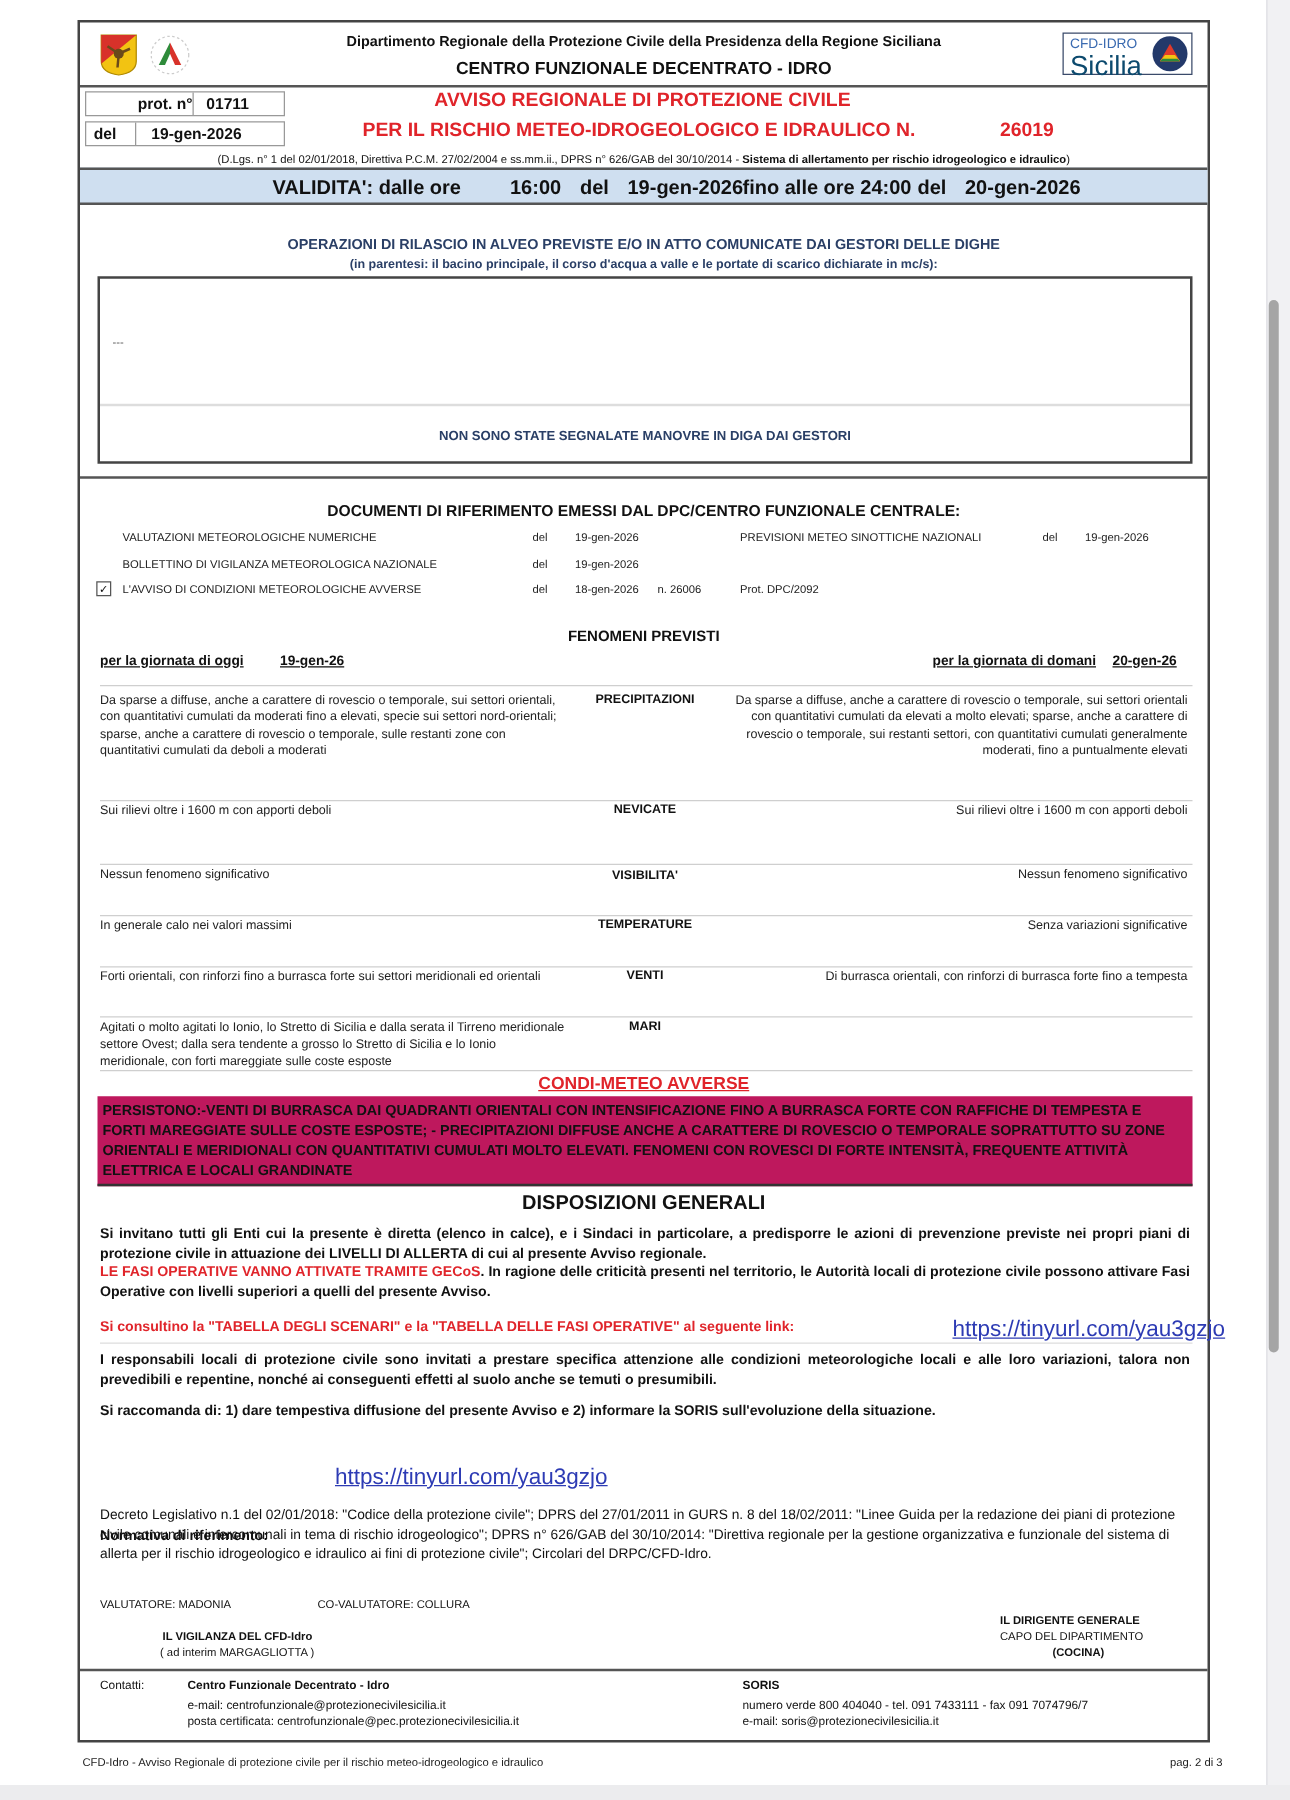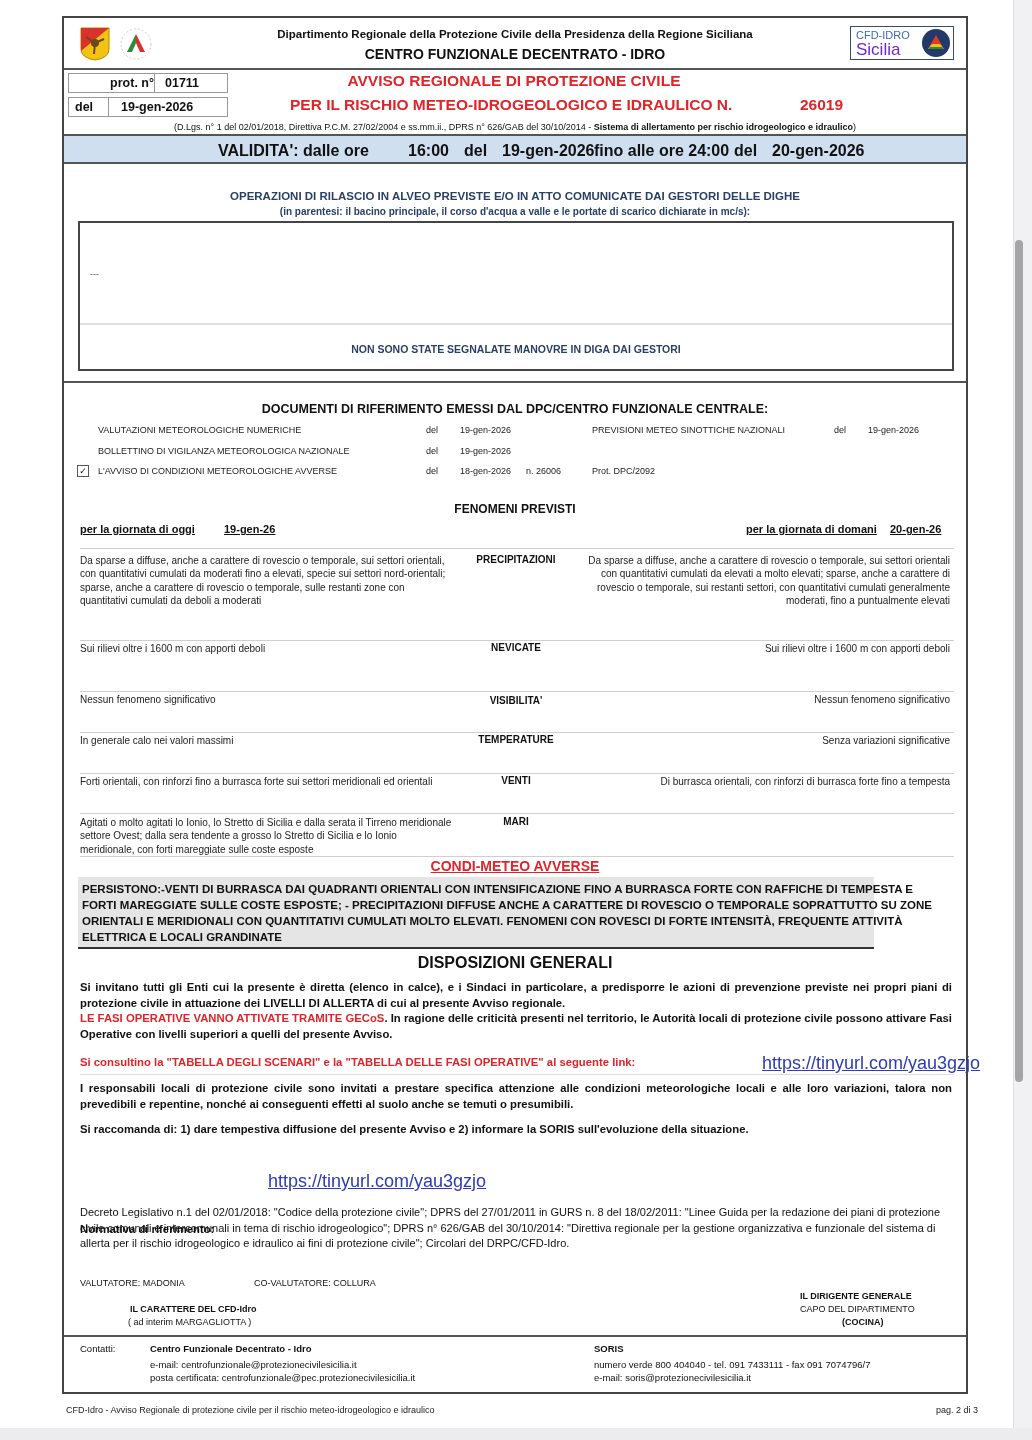--- a/index.html
+++ b/index.html
@@ -15,21 +15,21 @@
   .abs { position: absolute; }
 
   
   .hdr { position: absolute; left: 0; top: 0; width: 902px; height: 50px; border-bottom: 2px solid #555; }
   .logo-sicily { left: 16px; top: 9px; width: 30px; height: 34px; }
   .logo-pc { left: 55px; top: 9px; width: 34px; height: 34px; }
   .hdr-line1 { left: 0; width: 902px; top: 10px; text-align: center; font-size: 11.5px; font-weight: bold; }
   .hdr-line2 { left: 0; width: 902px; top: 28px; text-align: center; font-size: 14px; font-weight: bold; }
   .cfd-logo { left: 786px; top: 8px; width: 104px; height: 34px; border: 1.5px solid #3a4a6a; box-sizing: border-box; background: #fff; }
   .cfd-t1 { position: absolute; left: 5px; top: 2px; font-size: 11px; color: #3a6ab0; }
-  .cfd-t2 { position: absolute; left: 5px; top: 13px; font-size: 17px; color: #6d28d9; }
+  .cfd-t2 { position: absolute; left: 5px; top: 13px; font-size: 22px; color: #0c4a6e; }
   .cfd-circle { position: absolute; right: 3px; top: 2px; width: 28px; height: 28px; border-radius: 50%; background: #23396a; }
 
   
   .prot-row { position: absolute; left: 4px; height: 20px; border: 1px solid #999; box-sizing: border-box; font-size: 12.5px; font-weight: bold; }
   .prot-cell { position: absolute; top: 0; height: 18px; line-height: 18px; padding-left: 6px; box-sizing: border-box; }
   .title-red { left: 230px; width: 440px; text-align: center; color: #e0242a; font-weight: bold; font-size: 15.5px; }
   .legal { left: 0; width: 902px; top: 104px; text-align: center; font-size: 9px; }
 
   .validita { position: absolute; left: 0; top: 116px; width: 902px; height: 30px; background: #cfdff0; border-top: 2px solid #555; border-bottom: 2px solid #555; box-sizing: border-box; }
   .validita span { position: absolute; top: 6px; font-size: 16px; font-weight: bold; }
@@ -45,21 +45,21 @@
 
   .fen-title { left: 0; width: 902px; top: 484px; text-align: center; font-weight: bold; font-size: 12px; }
   .day-label { top: 505px; font-size: 11px; font-weight: bold; text-decoration: underline; }
   .row-sep { left: 16px; width: 874px; height: 1px; background: #cfcfcf; }
   .ptxt { font-size: 10px; line-height: 13.4px; color: #222; }
   .pleft { left: 16px; width: 372px; }
   .pright { left: 506px; width: 380px; text-align: right; }
   .pmid { left: 400px; width: 104px; text-align: center; font-weight: bold; font-size: 10px; }
 
   .condi-title { left: 0; width: 902px; top: 840px; text-align: center; color: #e0242a; font-weight: bold; font-size: 14px; text-decoration: underline; }
-  .condi-box { left: 14px; top: 859px; width: 796px; height: 72px; background: #e5e5e5; border-bottom: 2px solid #333; box-sizing: border-box; }
+  .condi-box { left: 14px; top: 859px; width: 876px; height: 72px; background: #be185d; border-bottom: 2px solid #333; box-sizing: border-box; }
   .condi-text { position: absolute; left: 4px; top: 4px; width: 866px; font-size: 11.5px; font-weight: bold; line-height: 16px; }
 
   .disp-title { left: 0; width: 902px; top: 936px; text-align: center; font-weight: bold; font-size: 16px; }
   .para { left: 16px; width: 872px; font-size: 11.3px; font-weight: bold; line-height: 15.5px; text-align: justify; }
   .red { color: #e0242a; }
   .link { color: #2d3bb4; text-decoration: underline; font-weight: normal; font-size: 18px; }
   .norm-text { left: 16px; width: 872px; top: 1187px; font-size: 11px; line-height: 15.5px; }
 
   .sig { font-size: 9px; }
   .foot-sep { left: 0; width: 902px; top: 1317px; height: 2px; background: #555; }
@@ -207,21 +207,21 @@
   <a class="abs link" style="left:698px;top:1035px;">https://tinyurl.com/yau3gzjo</a>
   <div class="abs" style="left:16px;width:874px;top:1056px;height:1px;background:#ddd;"></div>
   <div class="abs para" style="top:1063px;">I responsabili locali di protezione civile sono invitati a prestare specifica attenzione alle condizioni meteorologiche locali e alle loro variazioni, talora non prevedibili e repentine, nonché ai conseguenti effetti al suolo anche se temuti o presumibili.</div>
   <div class="abs para" style="top:1104px;">Si raccomanda di: 1) dare tempestiva diffusione del presente Avviso e 2) informare la SORIS sull'evoluzione della situazione.</div>
   <div class="abs para" style="top:1204px;width:160px;">Normativa di riferimento:</div>
   <a class="abs link" style="left:204px;top:1153px;">https://tinyurl.com/yau3gzjo</a>
   <div class="abs norm-text">Decreto Legislativo n.1 del 02/01/2018: "Codice della protezione civile"; DPRS del 27/01/2011 in GURS n. 8 del 18/02/2011: "Linee Guida per la redazione dei piani di protezione civile comunali e intercomunali in tema di rischio idrogeologico"; DPRS n° 626/GAB del 30/10/2014: "Direttiva regionale per la gestione organizzativa e funzionale del sistema di allerta per il rischio idrogeologico e idraulico ai fini di protezione civile"; Circolari del DRPC/CFD-Idro.</div>
 
   <span class="abs sig" style="left:16px;top:1260px;">VALUTATORE: MADONIA</span>
   <span class="abs sig" style="left:190px;top:1260px;">CO-VALUTATORE: COLLURA</span>
-  <span class="abs sig" style="left:66px;top:1286px;font-weight:bold;">IL CARATTERE DEL CFD-Idro</span>
+  <span class="abs sig" style="left:66px;top:1286px;font-weight:bold;">IL VIGILANZA DEL CFD-Idro</span>
   <span class="abs sig" style="left:64px;top:1299px;">( ad interim MARGAGLIOTTA )</span>
   <span class="abs sig" style="left:736px;top:1273px;font-weight:bold;">IL DIRIGENTE GENERALE</span>
   <span class="abs sig" style="left:736px;top:1286px;">CAPO DEL DIPARTIMENTO</span>
   <span class="abs sig" style="left:778px;top:1299px;font-weight:bold;">(COCINA)</span>
 
   <div class="abs foot-sep"></div>
   <span class="abs contact" style="left:16px;top:1324px;">Contatti:</span>
   <span class="abs contact" style="left:86px;top:1324px;font-weight:bold;">Centro Funzionale Decentrato - Idro</span>
   <span class="abs contact" style="left:86px;top:1340px;">e-mail: centrofunzionale@protezionecivilesicilia.it</span>
   <span class="abs contact" style="left:86px;top:1353px;">posta certificata: centrofunzionale@pec.protezionecivilesicilia.it</span>

